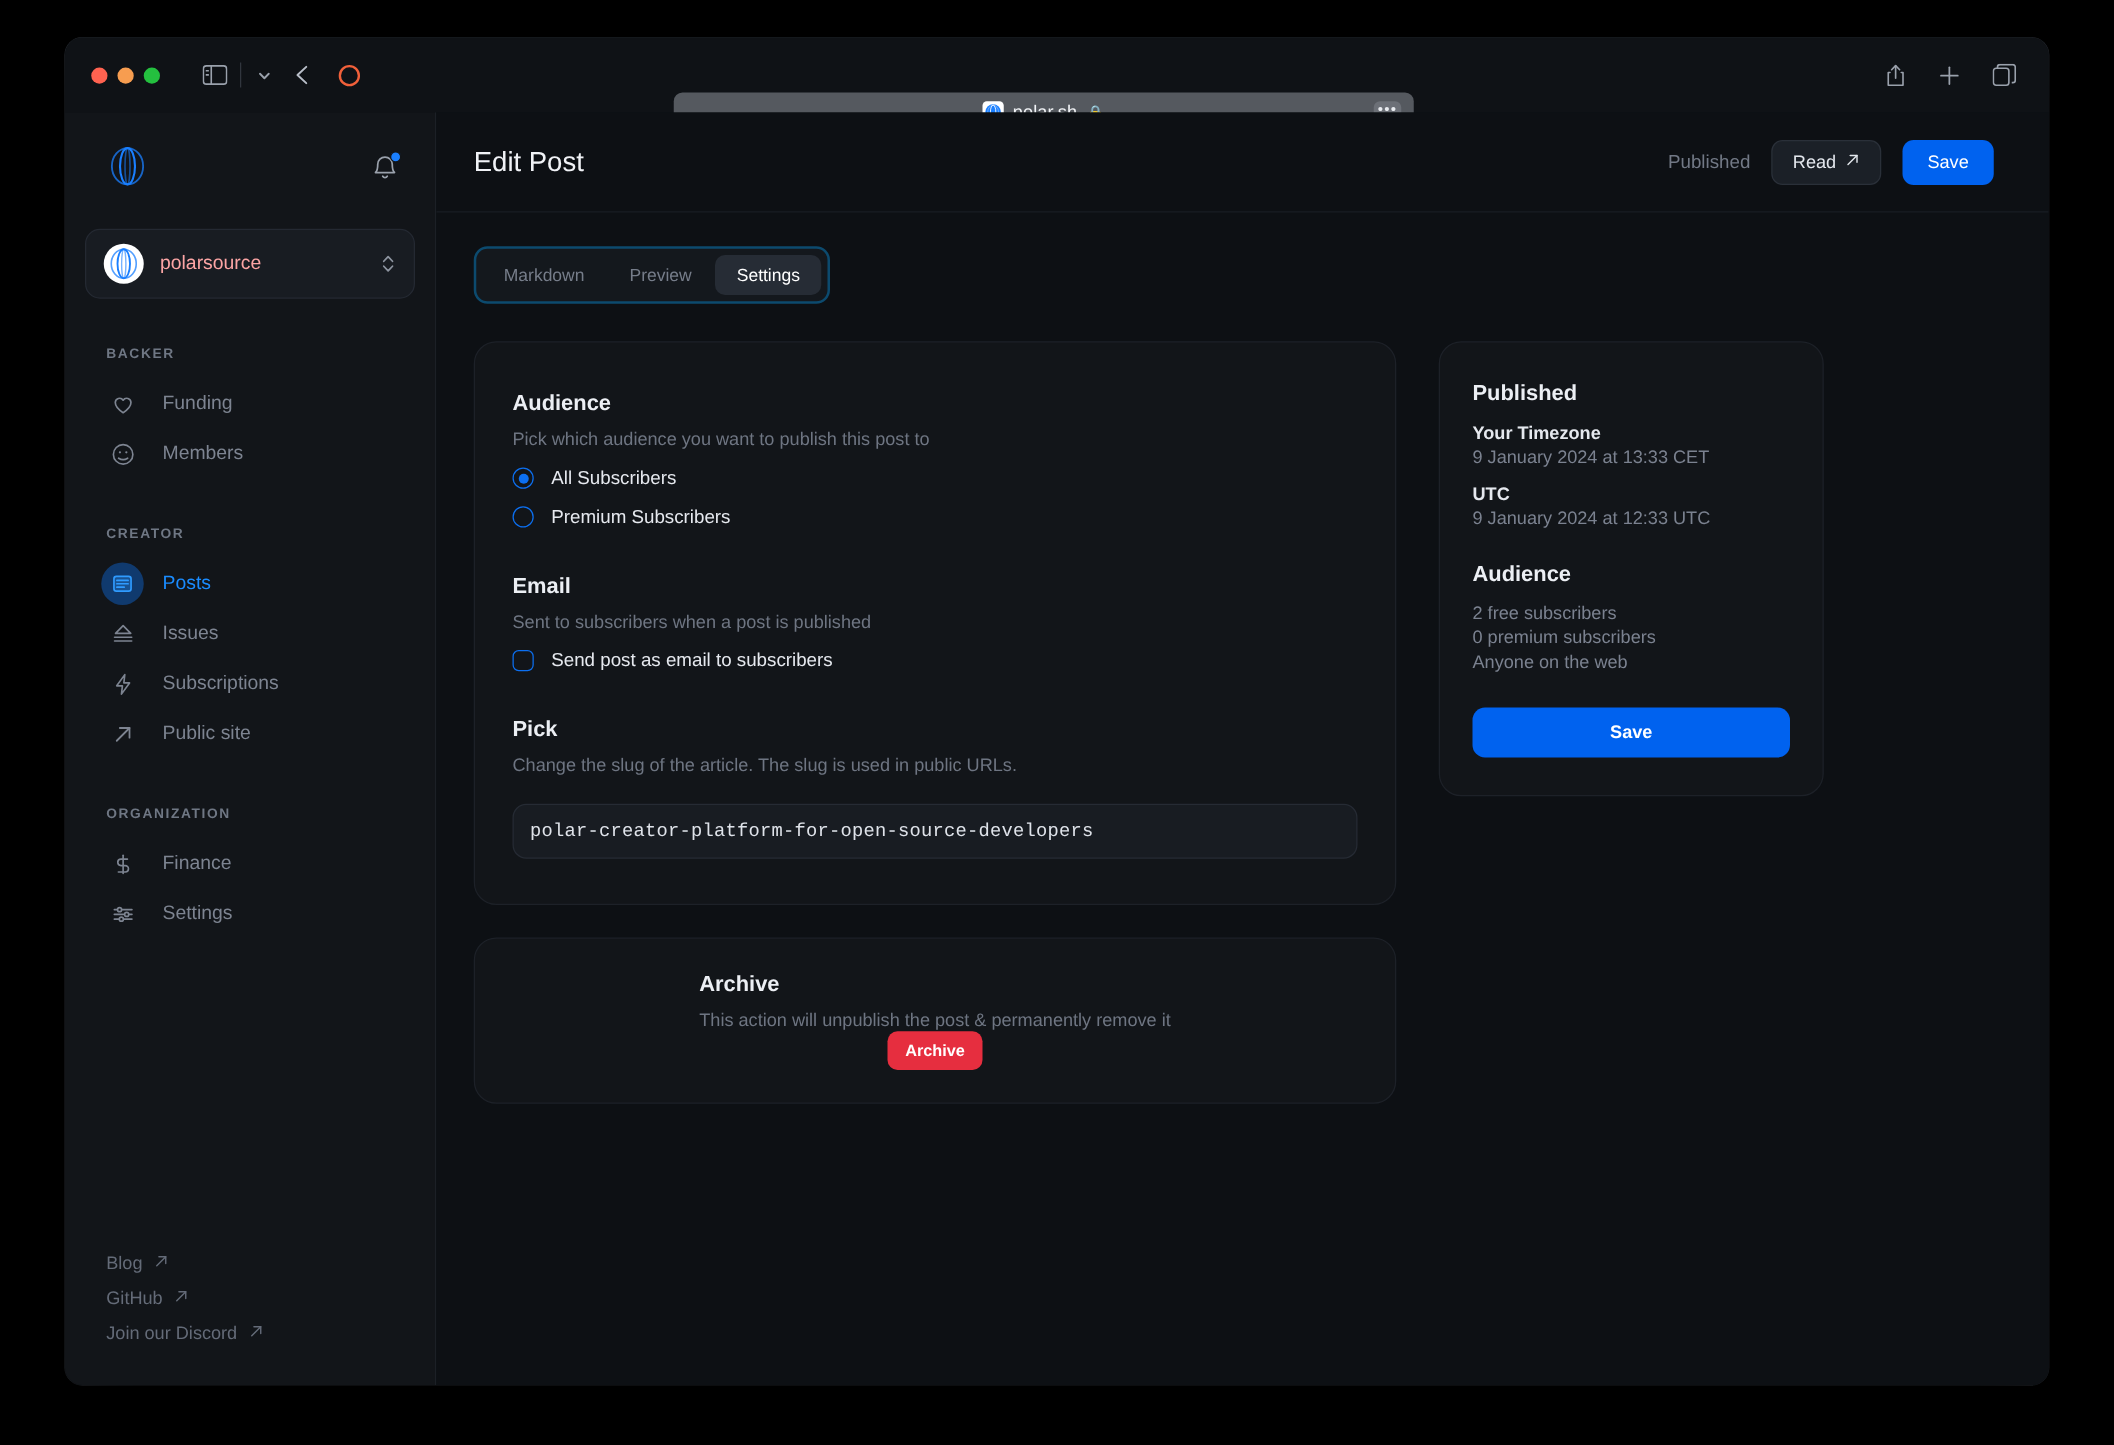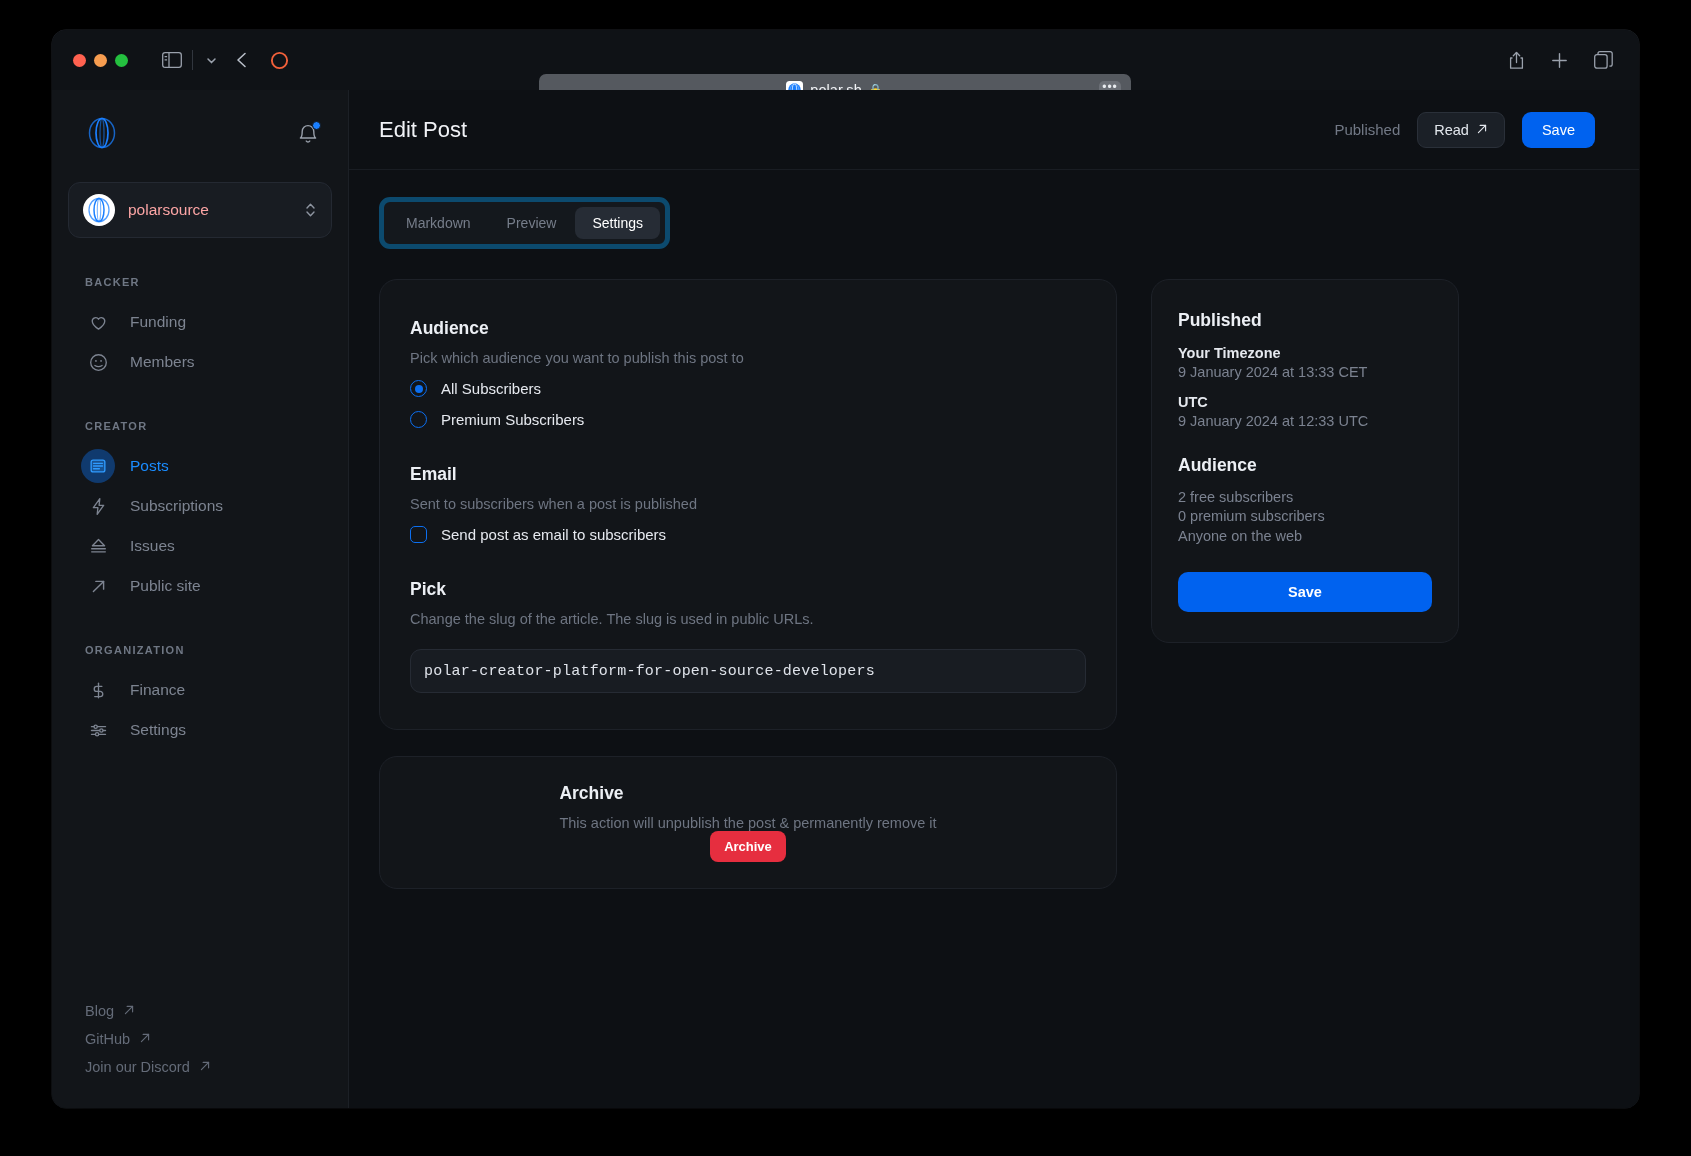--- a/index.html
+++ b/index.html
@@ -207,21 +207,21 @@
     color: #ffffff;
     font-size: 14.5px;
     display: flex; align-items: center;
     cursor: pointer;
   }
 
   .tabs-row { padding: 27px 0 0 30px; }
   .tabs {
     display: inline-flex;
     background: #14181d;
-    border: 5px solid #0c4a6e;
+    border: 2px solid #0c4a6e;
     border-radius: 11px;
     padding: 5px;
     gap: 2px;
   }
   .tab {
     height: 32px; padding: 0 17px;
     display: flex; align-items: center;
     border-radius: 8px;
     color: #767d8a;
     font-size: 14px;
@@ -470,35 +470,35 @@
             <line x1="5" y1="7" x2="15" y2="7"></line>
             <line x1="5" y1="10" x2="15" y2="10"></line>
             <line x1="5" y1="13" x2="11.5" y2="13"></line>
             <rect x="2.4" y="3.4" width="15.2" height="13.2" rx="2.2"></rect>
           </svg>
         </span>
         <span>Posts</span>
       </div>
       <div class="nav-item">
         <span class="nav-icon">
-          <svg width="19" height="19" viewBox="0 0 20 20" fill="none" stroke="currentColor" stroke-width="1.4" stroke-linejoin="round">
-            <polygon points="11.4,1.8 4.6,11.2 9.4,11.2 8.6,18.2 15.4,8.8 10.6,8.8"></polygon>
-          </svg>
-        </span>
-        <span>Subscriptions</span>
-      </div>
-      <div class="nav-item">
-        <span class="nav-icon">
           <svg width="19" height="19" viewBox="0 0 20 20" fill="none" stroke="currentColor" stroke-width="1.4" stroke-linejoin="round" stroke-linecap="round">
             <path d="M10 2.6 3.6 9.2h12.8z"></path>
             <line x1="2.8" y1="12.4" x2="17.2" y2="12.4"></line>
             <line x1="2.8" y1="15.6" x2="17.2" y2="15.6"></line>
           </svg>
         </span>
         <span>Issues</span>
+      </div>
+      <div class="nav-item">
+        <span class="nav-icon">
+          <svg width="19" height="19" viewBox="0 0 20 20" fill="none" stroke="currentColor" stroke-width="1.4" stroke-linejoin="round">
+            <polygon points="11.4,1.8 4.6,11.2 9.4,11.2 8.6,18.2 15.4,8.8 10.6,8.8"></polygon>
+          </svg>
+        </span>
+        <span>Subscriptions</span>
       </div>
       <div class="nav-item">
         <span class="nav-icon">
           <svg width="17" height="17" viewBox="0 0 18 18" fill="none" stroke="currentColor" stroke-width="1.5" stroke-linecap="round" stroke-linejoin="round">
             <line x1="3.6" y1="14.4" x2="14.4" y2="3.6"></line>
             <polyline points="6.2,3.6 14.4,3.6 14.4,11.8"></polyline>
           </svg>
         </span>
         <span>Public site</span>
       </div>

